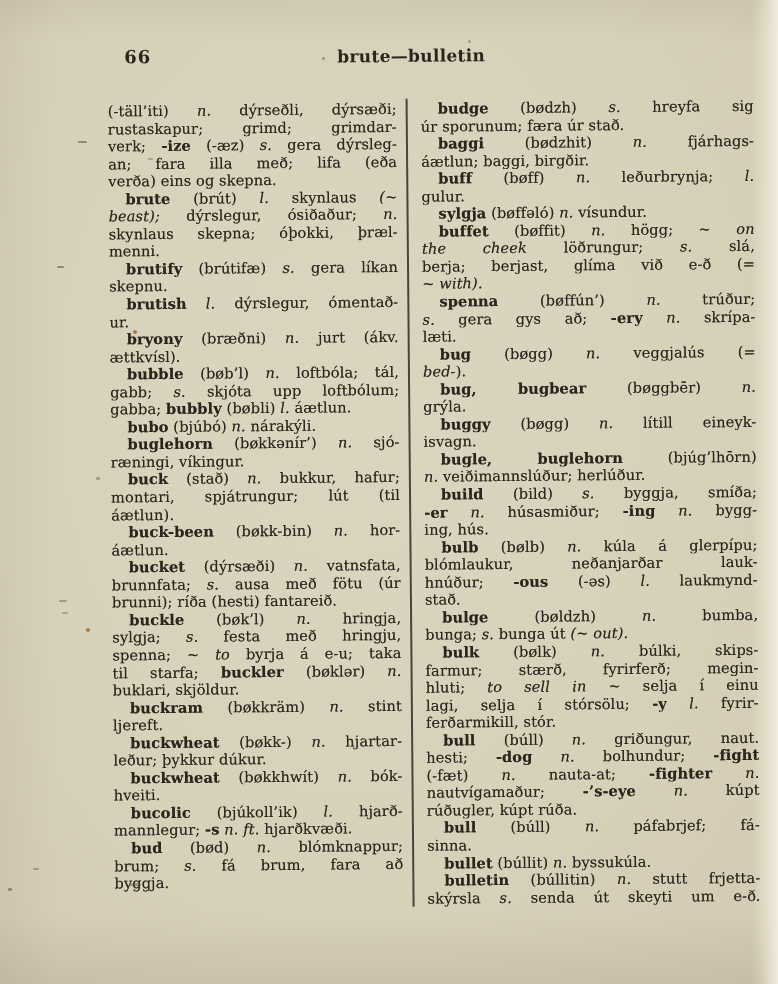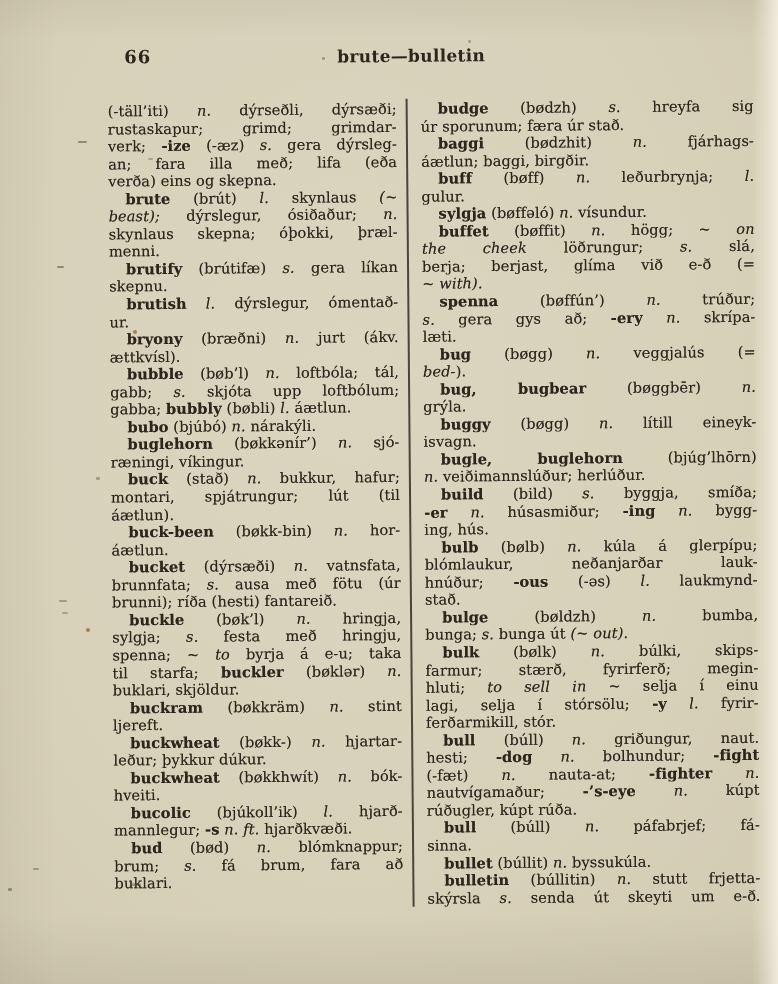--- a/index.html
+++ b/index.html
@@ -96,21 +96,21 @@
         <div class="line in j"><span class="b">buckram</span><span class="r"> (bøkkräm) </span><span class="i">n.</span><span class="r"> stint</span></div>
         <div class="line"><span class="r">ljereft.</span></div>
         <div class="line in j"><span class="b">buckwheat</span><span class="r"> (bøkk-) </span><span class="i">n.</span><span class="r"> hjartar-</span></div>
         <div class="line"><span class="r">leður; þykkur dúkur.</span></div>
         <div class="line in j"><span class="b">buckwheat</span><span class="r"> (bøkkhwít) </span><span class="i">n.</span><span class="r"> bók-</span></div>
         <div class="line"><span class="r">hveiti.</span></div>
         <div class="line in j"><span class="b">bucolic</span><span class="r"> (bjúkoll’ik) </span><span class="i">l.</span><span class="r"> hjarð-</span></div>
         <div class="line"><span class="r">mannlegur; </span><span class="b">-s</span><span class="r"> </span><span class="i">n. ft.</span><span class="r"> hjarðkvæði.</span></div>
         <div class="line in j"><span class="b">bud</span><span class="r"> (bød) </span><span class="i">n.</span><span class="r"> blómknappur;</span></div>
         <div class="line j"><span class="r">brum; </span><span class="i">s.</span><span class="r"> fá brum, fara að</span></div>
-        <div class="line"><span class="r">buklari.</span></div>
+        <div class="line"><span class="r">byggja.</span></div>
       </div>
     <div class="divider"></div>
     <div class="col col-right">
         <div class="line in j"><span class="b">budge</span><span class="r"> (bødzh) </span><span class="i">s.</span><span class="r"> hreyfa sig</span></div>
         <div class="line"><span class="r">úr sporunum; færa úr stað.</span></div>
         <div class="line in j"><span class="b">baggi</span><span class="r"> (bødzhit) </span><span class="i">n.</span><span class="r"> fjárhags-</span></div>
         <div class="line"><span class="r">áætlun; baggi, birgðir.</span></div>
         <div class="line in j"><span class="b">buff</span><span class="r"> (bøff) </span><span class="i">n.</span><span class="r"> leðurbrynja; </span><span class="i">l.</span></div>
         <div class="line"><span class="r">gulur.</span></div>
         <div class="line in"><span class="b">sylgja</span><span class="r"> (bøffəló) </span><span class="i">n.</span><span class="r"> vísundur.</span></div>

